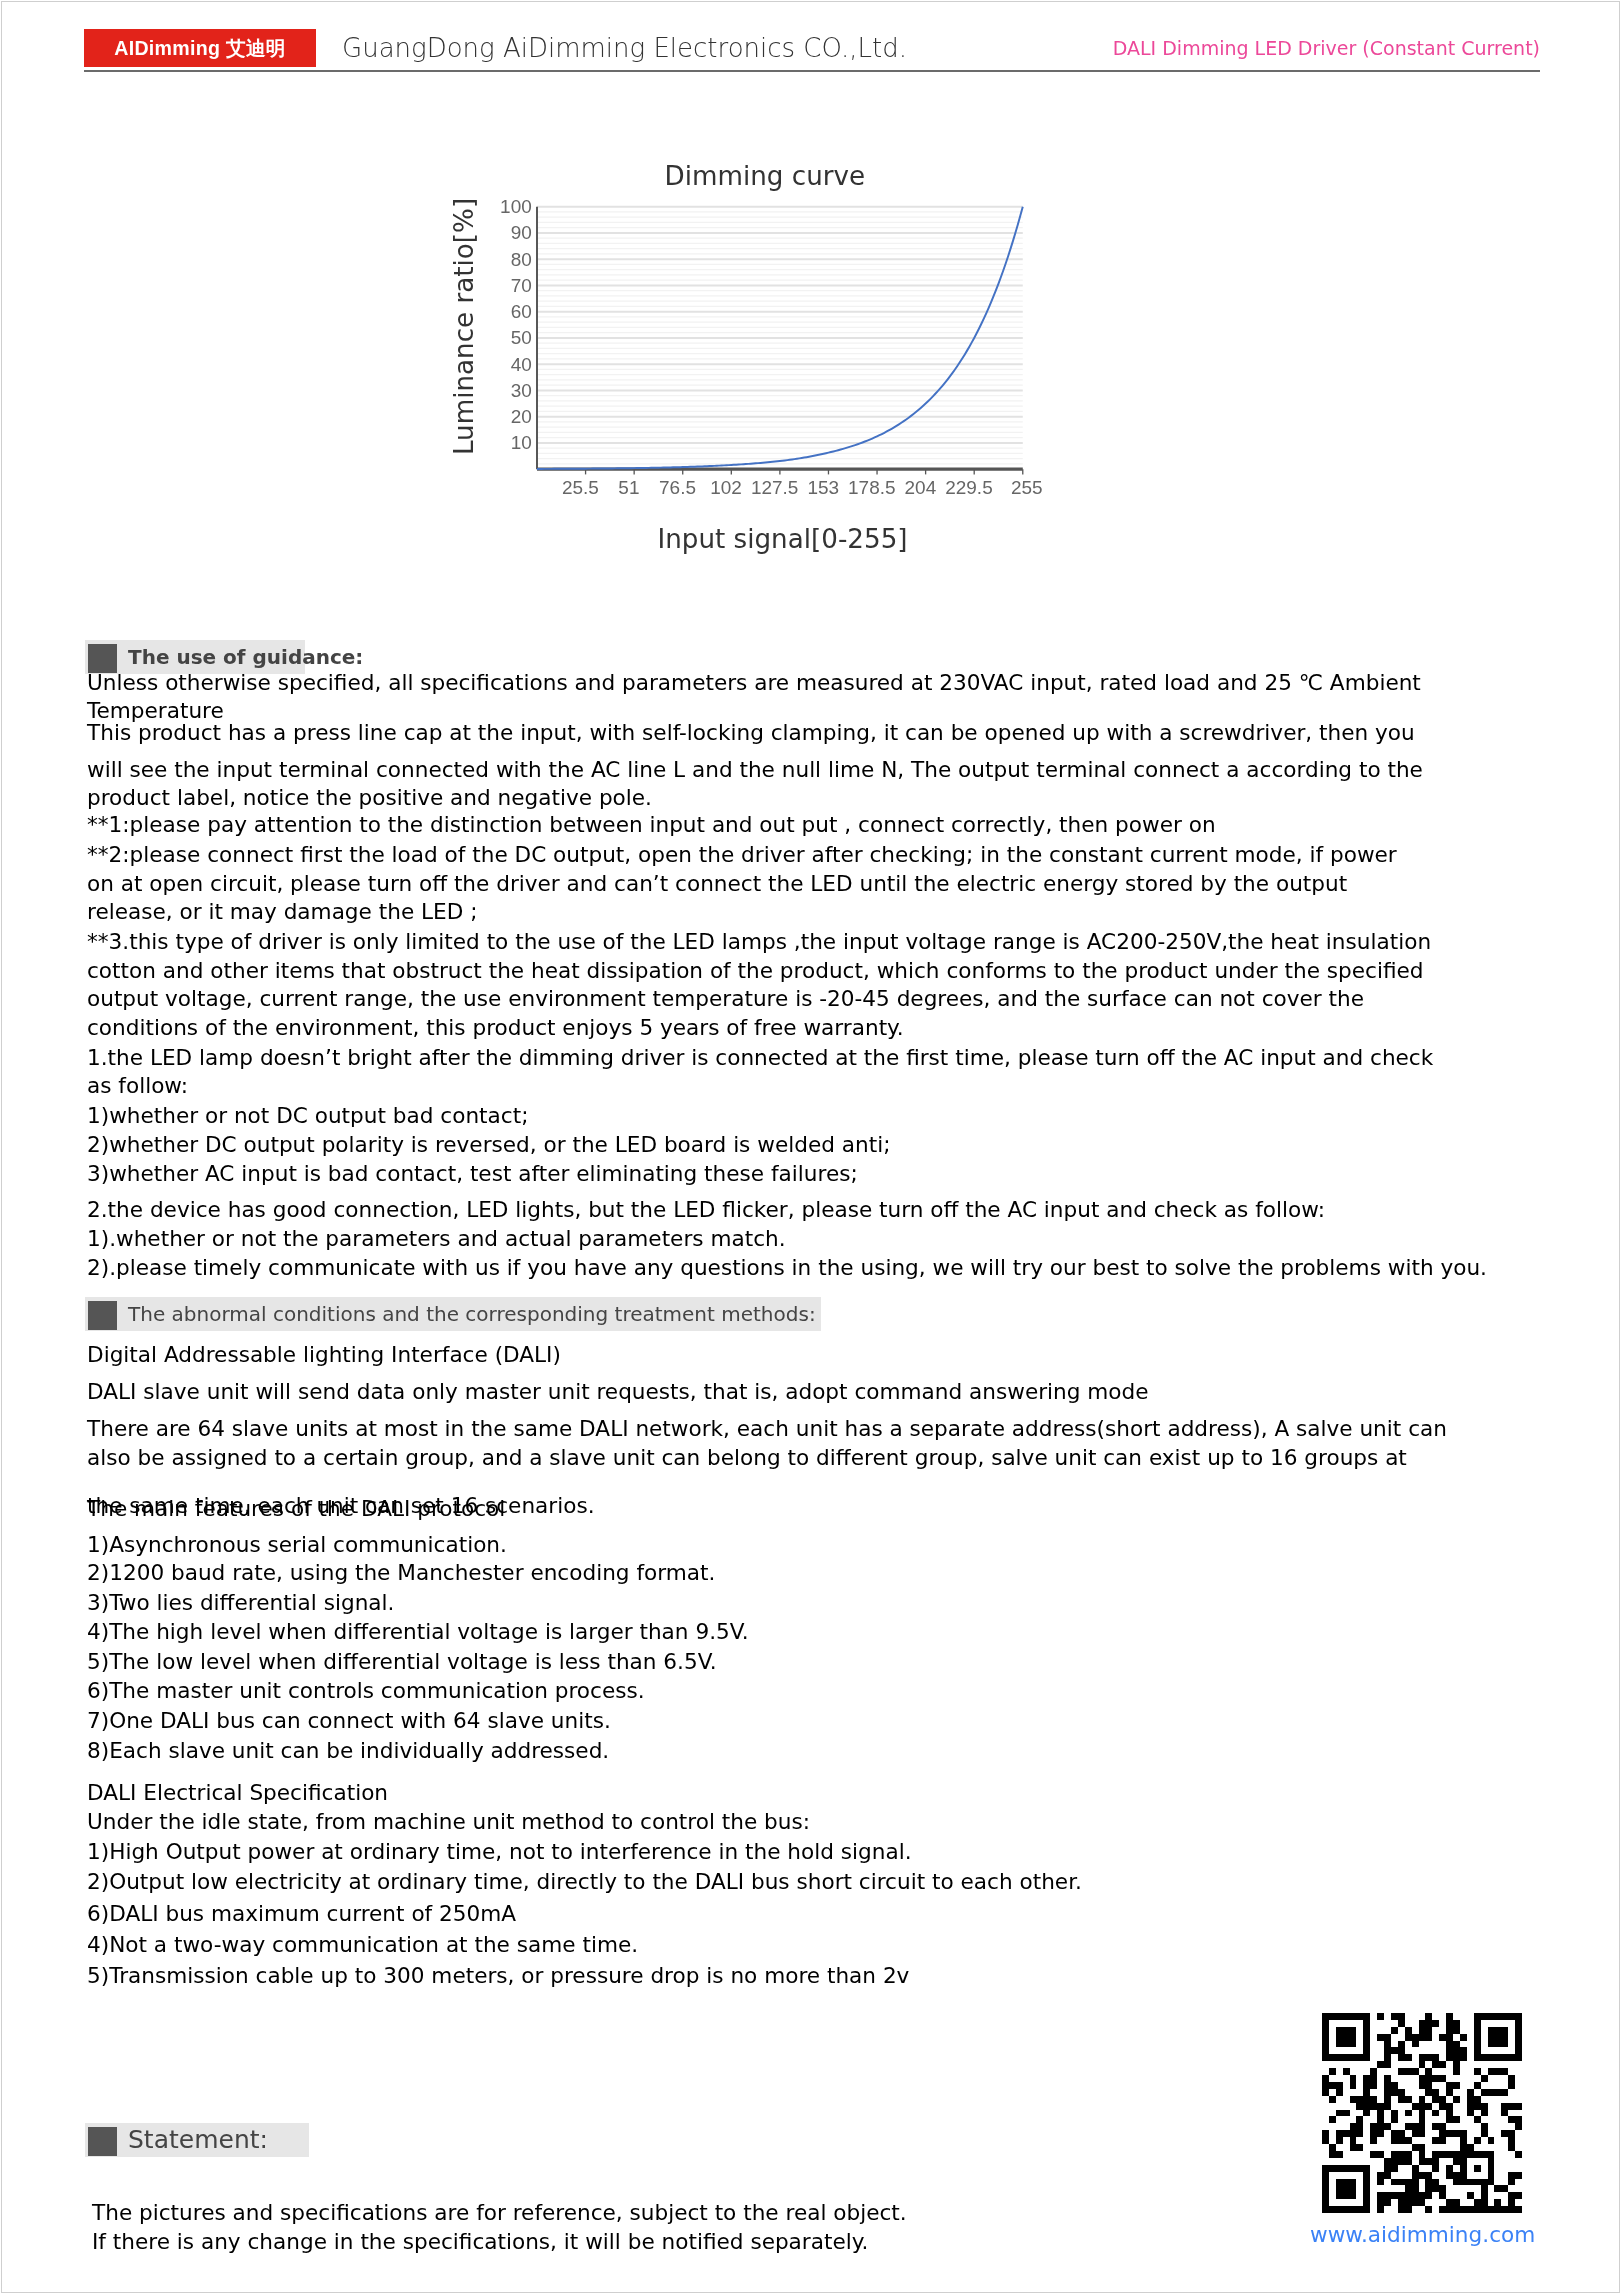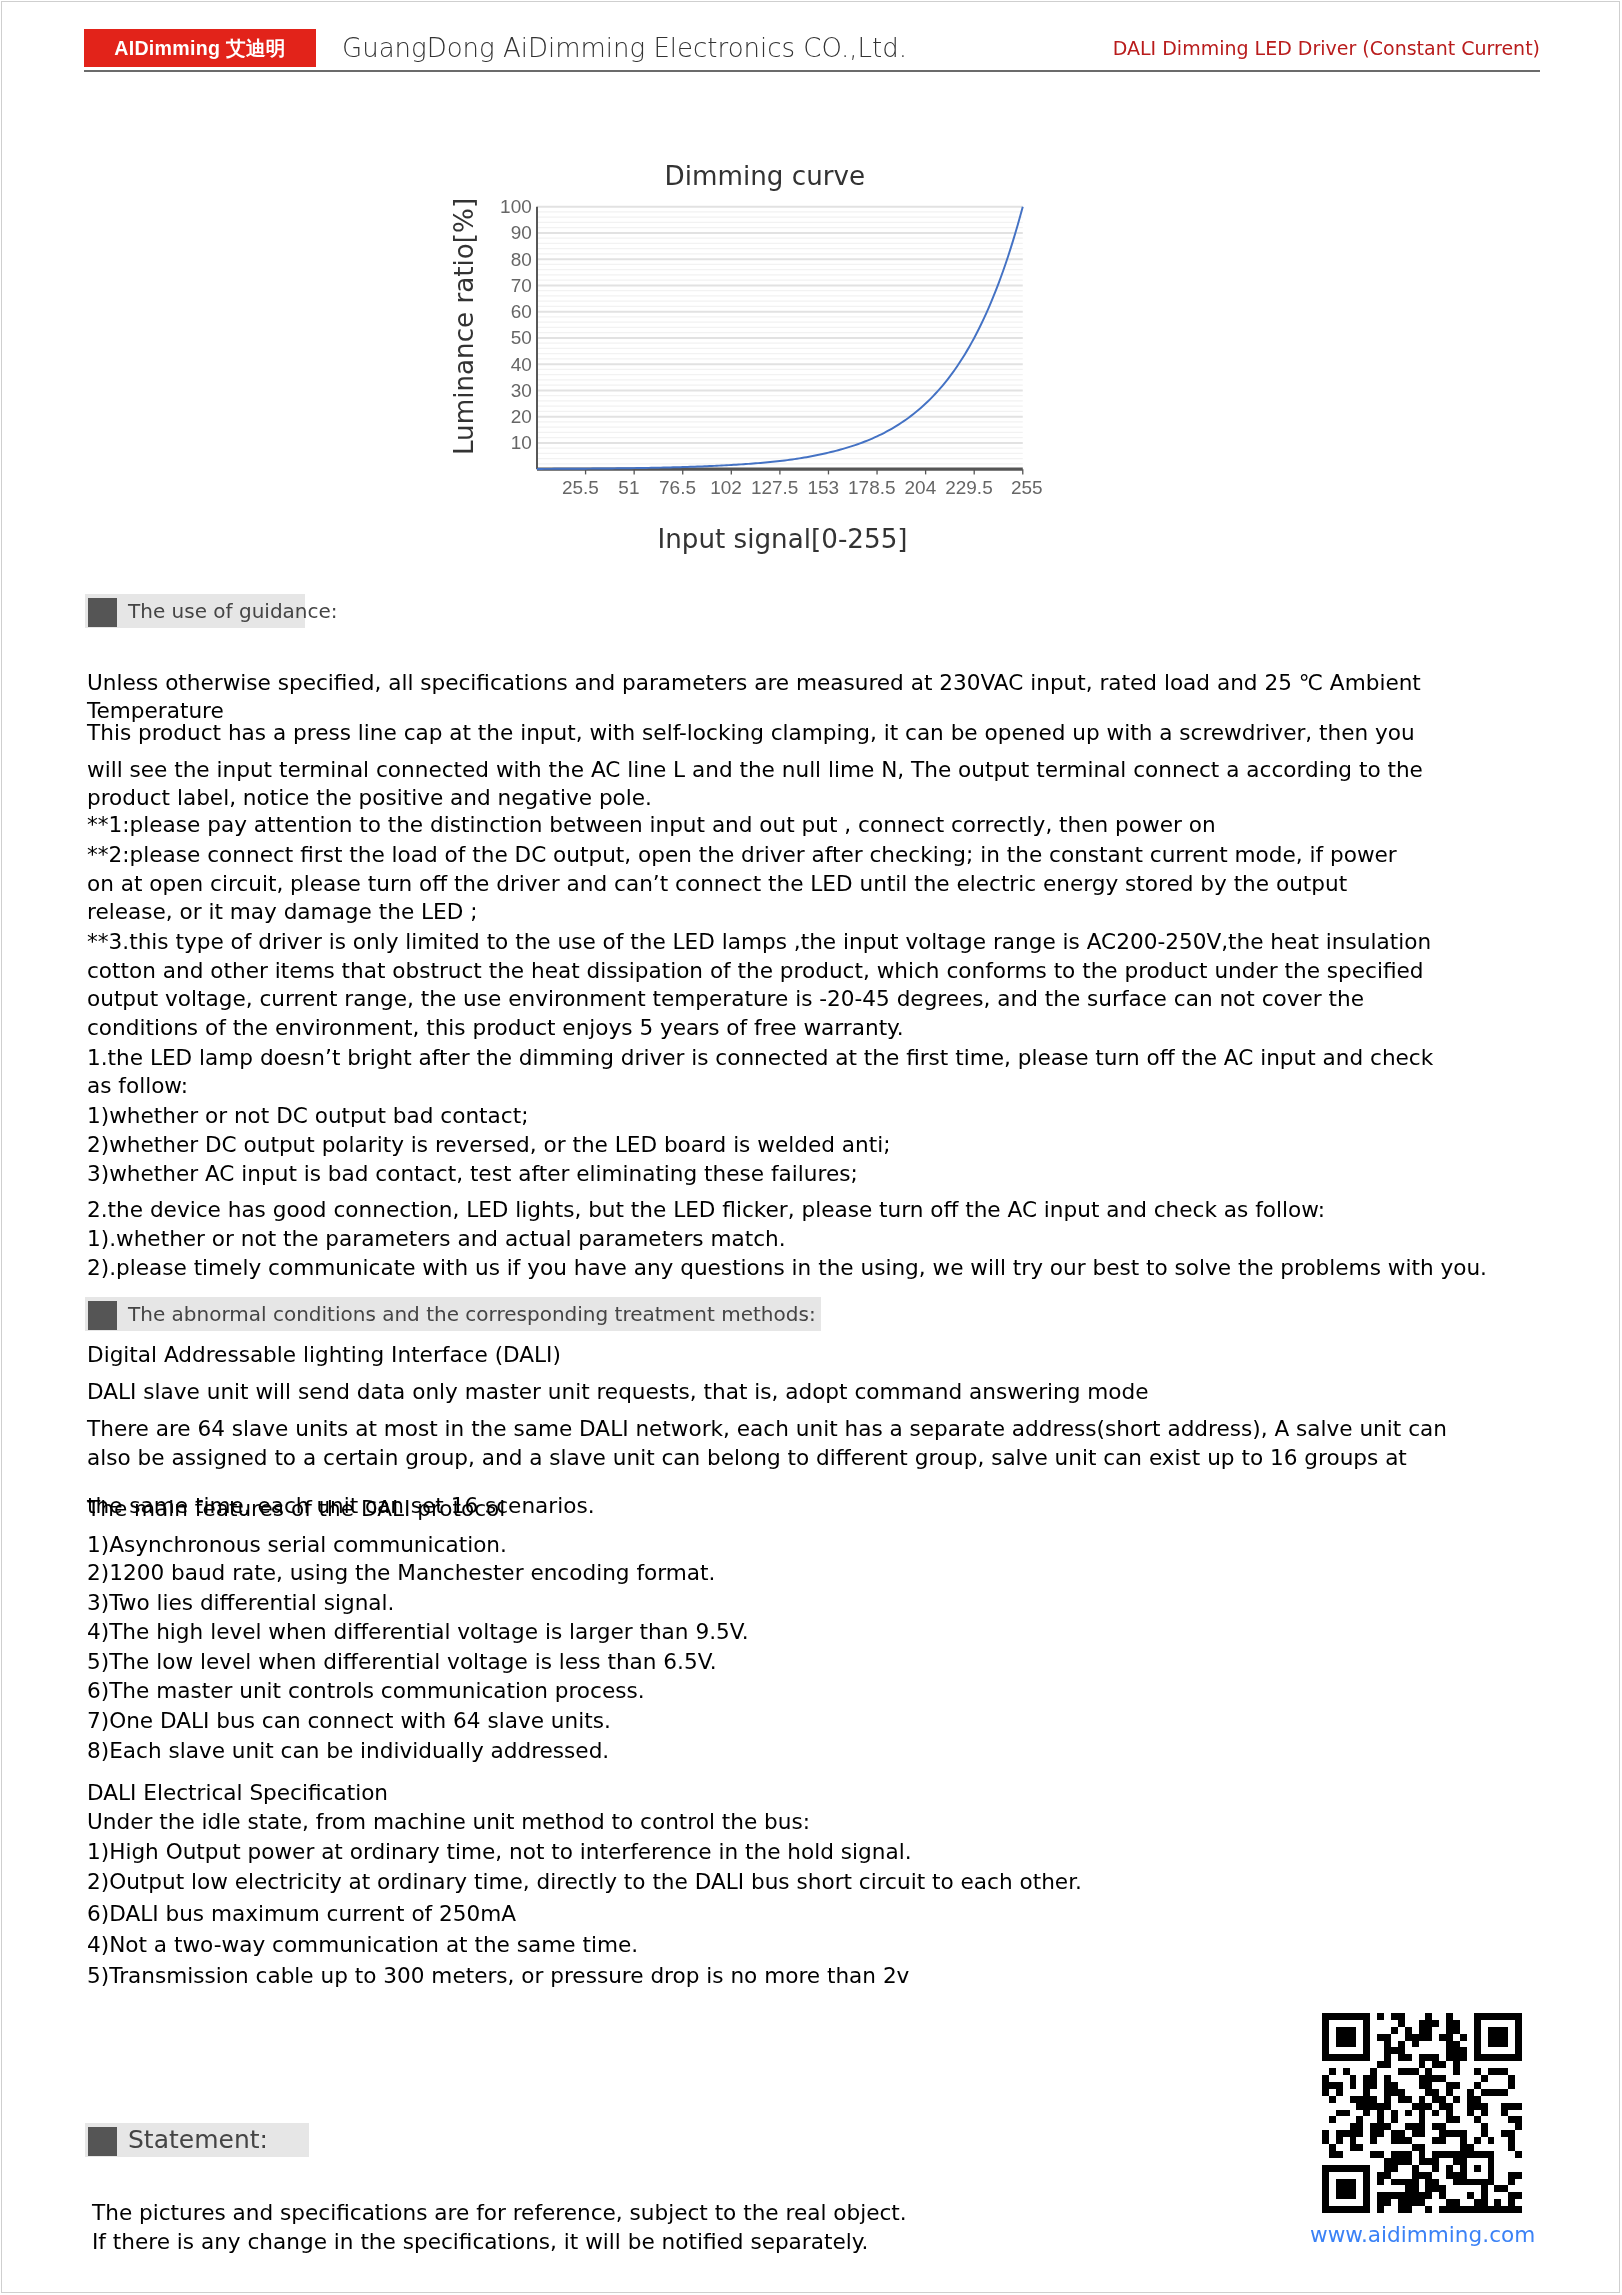--- a/index.html
+++ b/index.html
@@ -5,21 +5,21 @@
   html, body { margin: 0; padding: 0; background: #ffffff; }
   body {
     width: 1623px; height: 2295px; position: relative; overflow: hidden;
     font-family: "DejaVu Sans", sans-serif; color: #3a3a3a;
   }
   .frame { position: absolute; left: 1.3px; top: 1.3px; width: 1619px; height: 2292px; border: 0.7px solid #cfcfcf; box-sizing: border-box; }
   
   .logo { position: absolute; left: 84px; top: 29px; width: 232px; height: 38px; background: #e2231a; color: #fff;
           font-family: "Liberation Sans", sans-serif; font-weight: bold; font-size: 19.6px; line-height: 38px; text-align: center; letter-spacing: 0.3px; }
   .company { position: absolute; left: 342px; top: 30px; font-size: 26px; line-height: 37px; color: #333; font-family: "DejaVu Sans", sans-serif; font-weight: 300; }
-  .doc-title { position: absolute; right: 83px; top: 34px; font-size: 19px; line-height: 29px; color: #b91c1c; }
+  .doc-title { position: absolute; right: 83px; top: 34px; font-size: 19px; line-height: 29px; color: #ec4899; }
   .header-rule { position: absolute; left: 84px; top: 70px; width: 1456px; height: 2px; background: #6b6b6b; }
 
   
   .chart { position: absolute; left: 419px; top: 151px; width: 655px; height: 419px; }
   .chart svg { position: absolute; left: 0; top: 0; }
   .chart-title { font-size: 40px; fill: #333; }
   .tick-label { font-size: 29px; fill: #666; font-family: "Liberation Sans Narrow", "Liberation Sans", sans-serif; }
   .axis-label { font-size: 40px; fill: #333; }
 
   
@@ -146,21 +146,21 @@
         <circle cx="551" cy="473.569" r="0" fill="#4472c4"></circle>
         <circle cx="625.2" cy="460.737" r="0" fill="#4472c4"></circle>
         <circle cx="699.4" cy="435.875" r="0" fill="#4472c4"></circle>
         <circle cx="773.6" cy="385.75" r="0" fill="#4472c4"></circle>
         <circle cx="847.8000000000001" cy="285.5" r="0" fill="#4472c4"></circle>
         <circle cx="922" cy="85" r="0" fill="#4472c4"></circle>
       </g>
   </svg>
 </div>
 
-<div class="section-head" style="top:594px; width:220px;">
+<div class="section-head" style="top:640px; width:220px;font-weight:bold;">
   <div class="sq"></div>
   <div class="txt">The use of guidance:</div>
 </div>
 <div id="guidance-lines">
     <div class="p" style="top: 668px;">Unless otherwise specified, all specifications and parameters are measured at 230VAC input, rated load and 25 ℃ Ambient</div>
     <div class="p" style="top: 696px;">Temperature</div>
     <div class="p" style="top: 718px;">This product has a press line cap at the input, with self-locking clamping, it can be opened up with a screwdriver, then you</div>
     <div class="p" style="top: 755px;">will see the input terminal connected with the AC line L and the null lime N, The output terminal connect a according to the</div>
     <div class="p" style="top: 783px;">product label, notice the positive and negative pole.</div>
     <div class="p" style="top: 810px;">**1:please pay attention to the distinction between input and out put , connect correctly, then power on</div>

